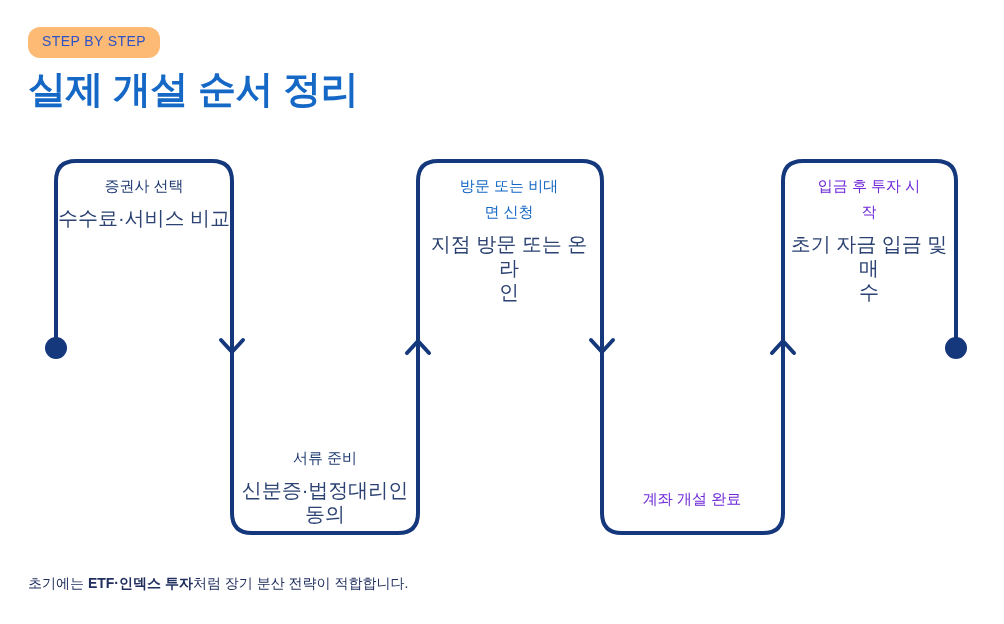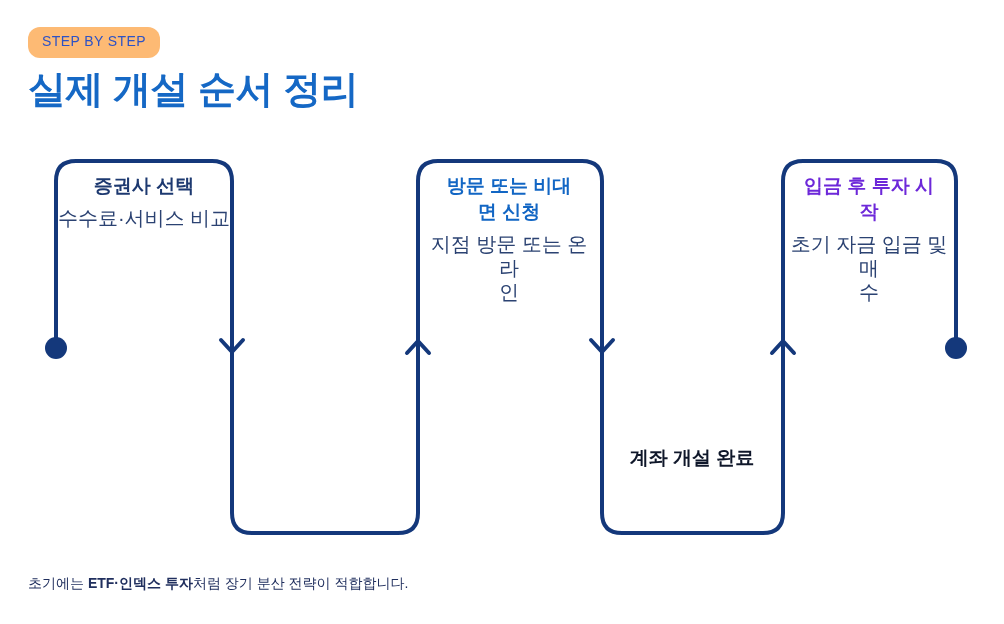--- a/index.html
+++ b/index.html
@@ -27,21 +27,21 @@
     letter-spacing:-0.5px;
     white-space:nowrap;
   }
   .flow-svg{position:absolute;left:0;top:0;}
   .step{
     position:absolute;
     width:176px;
     text-align:center;
   }
   .step-title{
-    font-size:19px;line-height:26px;font-weight:bold;
+    font-size:15px;line-height:26px;font-weight:normal;
     white-space:pre-line;
   }
   .step-subtitle{
     margin-top:7px;
     font-size:20px;line-height:24px;
     color:#2b4272;
     white-space:pre-line;
   }
   .note{
     position:absolute;left:28px;top:570px;margin:0;
@@ -79,30 +79,35 @@
 
     <circle cx="56" cy="348" r="11" fill="#14387b"></circle>
     <circle cx="956" cy="348" r="11" fill="#14387b"></circle>
   </svg>
 
   <div class="step" style="left:56px;top:173px">
     <div class="step-title" style="color: rgb(29, 57, 112);">증권사 선택</div>
     <div class="step-subtitle">수수료·서비스 비교</div>
   </div>
 
+  <div class="step" style="left:237px;top:445px">
+    <div class="step-title" style="color: rgb(29, 57, 112);">서류 준비</div>
+    <div class="step-subtitle">신분증·법정대리인
+동의</div>
+  </div>
 
   <div class="step" style="left:421px;top:173px">
     <div class="step-title" style="color: rgb(18, 102, 196);">방문 또는 비대
 면 신청</div>
     <div class="step-subtitle">지점 방문 또는 온라
 인</div>
   </div>
 
   <div class="step" style="left:604px;top:445px">
-    <div class="step-title" style="color: #0f172a;">계좌 개설 완료</div>
+    <div class="step-title" style="color: #6d28d9; margin-top: 41px;">계좌 개설 완료</div>
   </div>
 
   <div class="step" style="left:781px;top:173px">
     <div class="step-title" style="color: #6d28d9;">입금 후 투자 시
 작</div>
     <div class="step-subtitle">초기 자금 입금 및 매
 수</div>
   </div>
 
   <p class="note">

